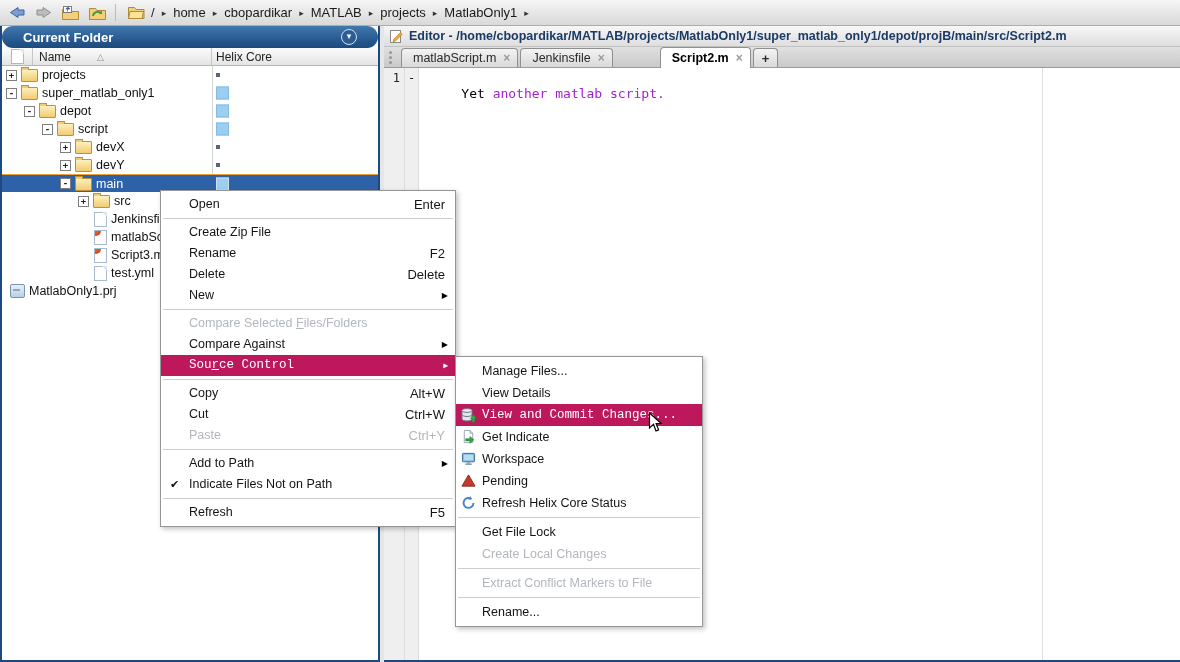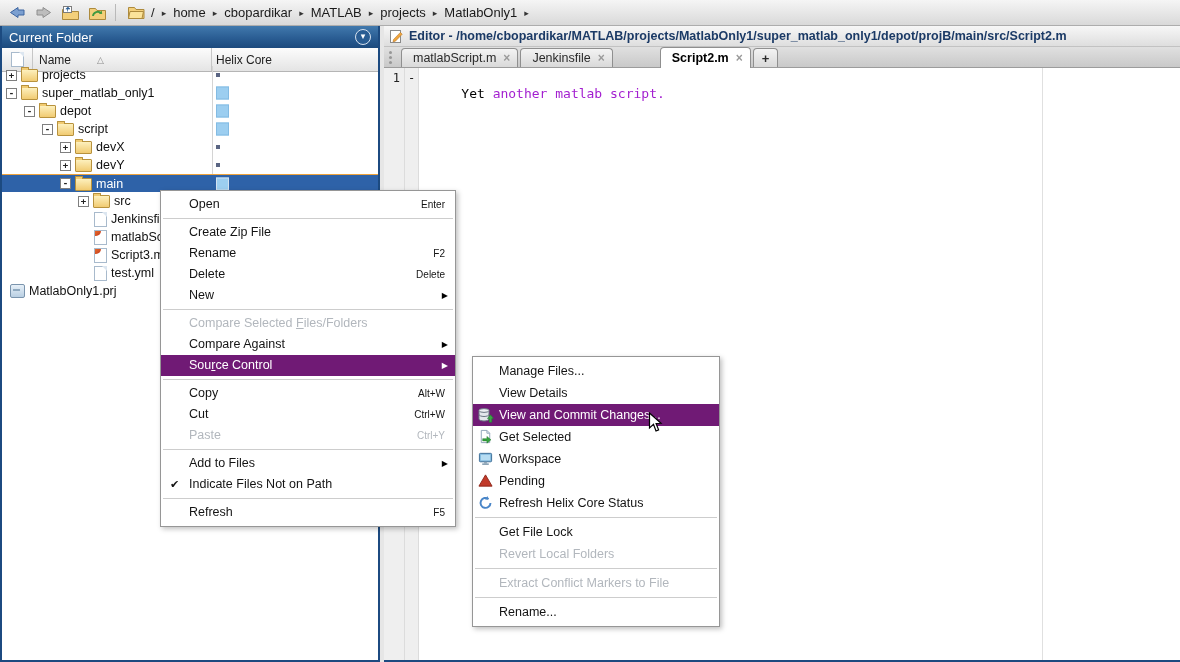--- a/index.html
+++ b/index.html
@@ -18,24 +18,24 @@
 
   
   .win-left{position:absolute;left:0;top:26px;width:2px;height:636px;background:#1c4a80;}
   .win-bottom{position:absolute;left:0;top:660px;width:1180px;height:2px;background:#1c4a80;}
   .panel-edge{position:absolute;left:378px;top:26px;width:2px;height:636px;background:#1c4a80;}
   .splitter{position:absolute;left:380px;top:26px;width:4px;height:636px;background:#e6e6e6;}
 
   
   .ptitle{position:absolute;left:2px;top:26px;width:376px;height:22px;box-sizing:border-box;
           background:linear-gradient(#4179ad 0%,#2a5d93 55%,#1c4a7d 100%);
-          color:#fff;font-weight:normal;font-size:13px;display:flex;align-items:center;padding:0 7px;}
+          color:#fff;font-weight:bold;font-size:13px;display:flex;align-items:center;padding:0 21px;border-radius:11px;}
   .pmenu{margin-left:auto;width:14px;height:14px;border-radius:50%;background:#2a5d93;
          border:1px solid #d7e2ef;color:#fff;font-size:9px;line-height:13px;text-align:center;}
-  .chead{position:absolute;left:2px;top:48px;width:376px;height:24px;box-sizing:border-box;
+  .chead{position:absolute;left:2px;top:48px;width:376px;height:18px;box-sizing:border-box;
          background:linear-gradient(#fcfcfc,#e4e4e4);border-bottom:1px solid #b5b5b5;
          display:flex;align-items:center;font-size:12px;color:#222;}
   .chc1{width:30px;height:100%;border-right:1px solid #c6c6c6;display:flex;align-items:center;justify-content:center;}
   .chc2{width:179px;height:100%;border-right:1px solid #c6c6c6;display:flex;align-items:center;padding-left:6px;box-sizing:border-box;}
   .chc3{flex:1;height:100%;display:flex;align-items:center;padding-left:4px;}
   .sorttri{color:#8d8d8d;font-size:9px;margin-left:26px;}
   .coldiv{position:absolute;left:212px;top:66px;height:234px;width:1px;background:#d4d4d4;z-index:0;}
 
   .rows{position:absolute;left:2px;top:66px;width:376px;z-index:1;}
   .trow{position:relative;height:18px;display:flex;align-items:center;box-sizing:border-box;}
@@ -90,30 +90,30 @@
            font:12px "DejaVu Sans Mono",monospace;color:#222;text-align:center;padding-top:3px;}
   .ruler{position:absolute;left:1042px;top:68px;width:1px;height:592px;background:#e0e0e0;}
   .codeline{position:absolute;left:430px;top:71px;font:13px "DejaVu Sans Mono",monospace;white-space:pre;text-align:right;}
   .seg-plain{color:#000;}
   .seg-string{color:#a31fd0;}
 
   
   .menu{position:absolute;background:#fff;border:1px solid #969696;box-shadow:2px 2px 5px rgba(0,0,0,.25);
         padding:3px 0;box-sizing:border-box;}
   .ctxmenu{left:160px;top:190px;width:296px;z-index:20;}
-  .submenu{left:472px;top:356px;width:248px;z-index:21;}
+  .submenu{left:455px;top:356px;width:248px;z-index:21;}
   .mi{position:relative;height:21px;line-height:21px;padding-left:28px;padding-right:10px;
       font-size:12.5px;color:#141414;white-space:nowrap;display:flex;align-items:flex-start;}
   .submenu .mi{height:22px;line-height:22px;padding-left:26px;}
   .mi .mlb{flex:none;}
-  .mi .msc{margin-left:auto;font-size:10px;color:#141414;}
+  .mi .msc{margin-left:auto;font-size:13px;color:#141414;}
   .mi .marr{position:absolute;right:7px;top:0;font-size:8px;color:#000;}
   .mi .mchk{position:absolute;left:9px;top:0;font-size:11px;color:#111;}
   .mi.dis,.mi.dis .msc{color:#b2b7bd;}
-  .mi.hl{background:#701a75;color:#fff;}
+  .mi.hl{background:#be185d;color:#fff;font-family:Liberation Mono, monospace;}
   .mi.hl .marr{color:#fff;}
   .msep{border-top:1px solid #cdcdcd;margin:3px 2px;}
   .mn{text-decoration:underline;text-underline-offset:1px;}
   .mico{position:absolute;left:5px;top:3px;width:16px;height:16px;}
 
   .cursor{position:absolute;left:648px;top:412px;z-index:30;}
 </style>
 </head>
 <body>
 
@@ -338,21 +338,21 @@
     <div class="mi">
       <span class="mlb">Cut</span>
       <span class="msc">Ctrl+W</span>
     </div>
     <div class="mi dis">
       <span class="mlb">Paste</span>
       <span class="msc">Ctrl+Y</span>
     </div>
     <div class="msep"></div>
     <div class="mi">
-      <span class="mlb">Add to Files</span>
+      <span class="mlb">Add to Path</span>
       <span class="marr">▶</span>
     </div>
     <div class="mi">
       <span class="mchk">✔</span>
       <span class="mlb">Indicate Files Not on Path</span>
     </div>
     <div class="msep"></div>
     <div class="mi">
       <span class="mlb">Refresh</span>
       <span class="msc">F5</span>
@@ -378,21 +378,21 @@
       <span class="mlb">View and Commit Changes...</span>
     </div>
     <div class="mi">
       <span class="mico">
         <svg width="15" height="15" viewBox="0 0 16 16">
           <path d="M3.5 1.5 h6 l3 3 v10 h-9 z" fill="#fff" stroke="#8fa3b8"></path>
           <path d="M9.5 1.5 v3 h3" fill="none" stroke="#8fa3b8"></path>
           <path d="M5 10.3 h4.5 v-2.4 l4.3 3.6 -4.3 3.6 v-2.4 h-4.5 z" fill="#35a33f" stroke="#1d7527" stroke-width="0.5"></path>
         </svg>
       </span>
-      <span class="mlb">Get Selected</span>
+      <span class="mlb">Get Indicate</span>
     </div>
     <div class="mi">
       <span class="mico">
         <svg width="15" height="15" viewBox="0 0 16 16">
           <rect x="1.5" y="2.5" width="13" height="9" rx="1" fill="#7db6dc" stroke="#3b6b94"></rect>
           <rect x="3" y="4" width="10" height="6" fill="#b6dcf2"></rect>
           <rect x="6.5" y="11.5" width="3" height="1.8" fill="#8ca3b5"></rect>
           <rect x="4.5" y="13.3" width="7" height="1.4" fill="#6e8ca3"></rect>
         </svg>
       </span>
@@ -413,21 +413,21 @@
           <path d="M10 1 l1.4 3.6 -3.8 .5 z" fill="#4a86c8"></path>
         </svg>
       </span>
       <span class="mlb">Refresh Helix Core Status</span>
     </div>
     <div class="msep"></div>
     <div class="mi">
       <span class="mlb">Get File Lock</span>
     </div>
     <div class="mi dis">
-      <span class="mlb">Revert Local Folders</span>
+      <span class="mlb">Create Local Changes</span>
     </div>
     <div class="msep"></div>
     <div class="mi dis">
       <span class="mlb">Extract Conflict Markers to File</span>
     </div>
     <div class="msep"></div>
     <div class="mi">
       <span class="mlb">Rename...</span>
     </div>
   </div>

